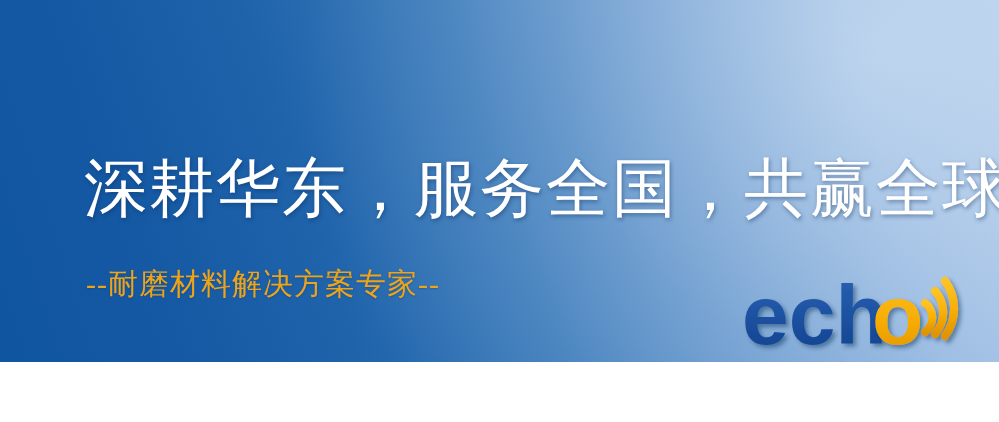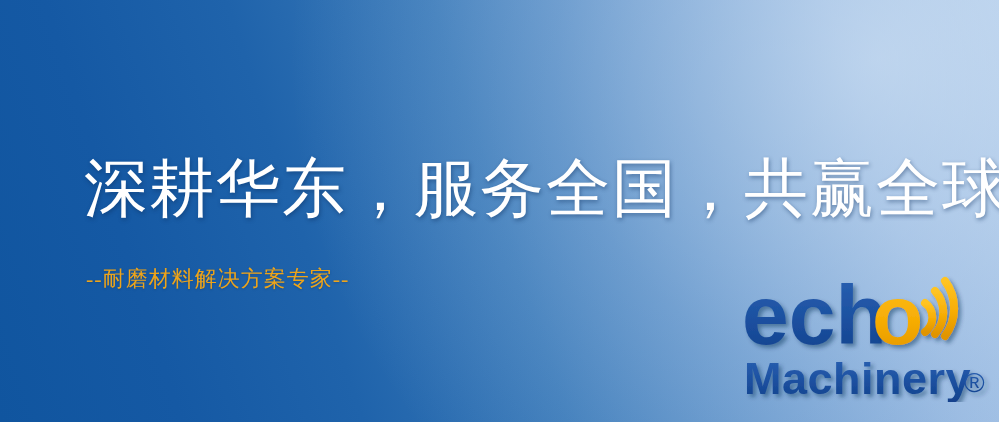--- a/index.html
+++ b/index.html
@@ -7,21 +7,21 @@
     padding: 0;
     background: #ffffff;
   }
   body {
     font-family: "Liberation Sans", sans-serif;
   }
 
   .banner {
     position: relative;
     width: 999px;
-    height: 422px;
+    height: 362px;
     overflow: hidden;
     
     background:
       linear-gradient(72deg,
         #10559f 0%,
         #1559a4 16%,
         #1f63ab 32%,
         #3a7ab9 50%,
         #6d9ccf 70%,
         #93b6df 85%,
@@ -54,21 +54,21 @@
     white-space: nowrap;
     text-shadow: 1px 2px 4px rgba(10, 45, 92, 0.45);
     z-index: 3;
   }
 
   .subtitle {
     position: absolute;
     left: 86px;
     top: 266px;
     font-family: "Liberation Serif", "DejaVu Serif", serif;
-    font-size: 22px;
+    font-size: 30px;
     line-height: 1.2;
     letter-spacing: 1px;
     color: #eda41a;
     white-space: nowrap;
     text-shadow: 0 1px 2px rgba(20, 55, 100, 0.35);
     z-index: 3;
   }
 
   
   .logo {

